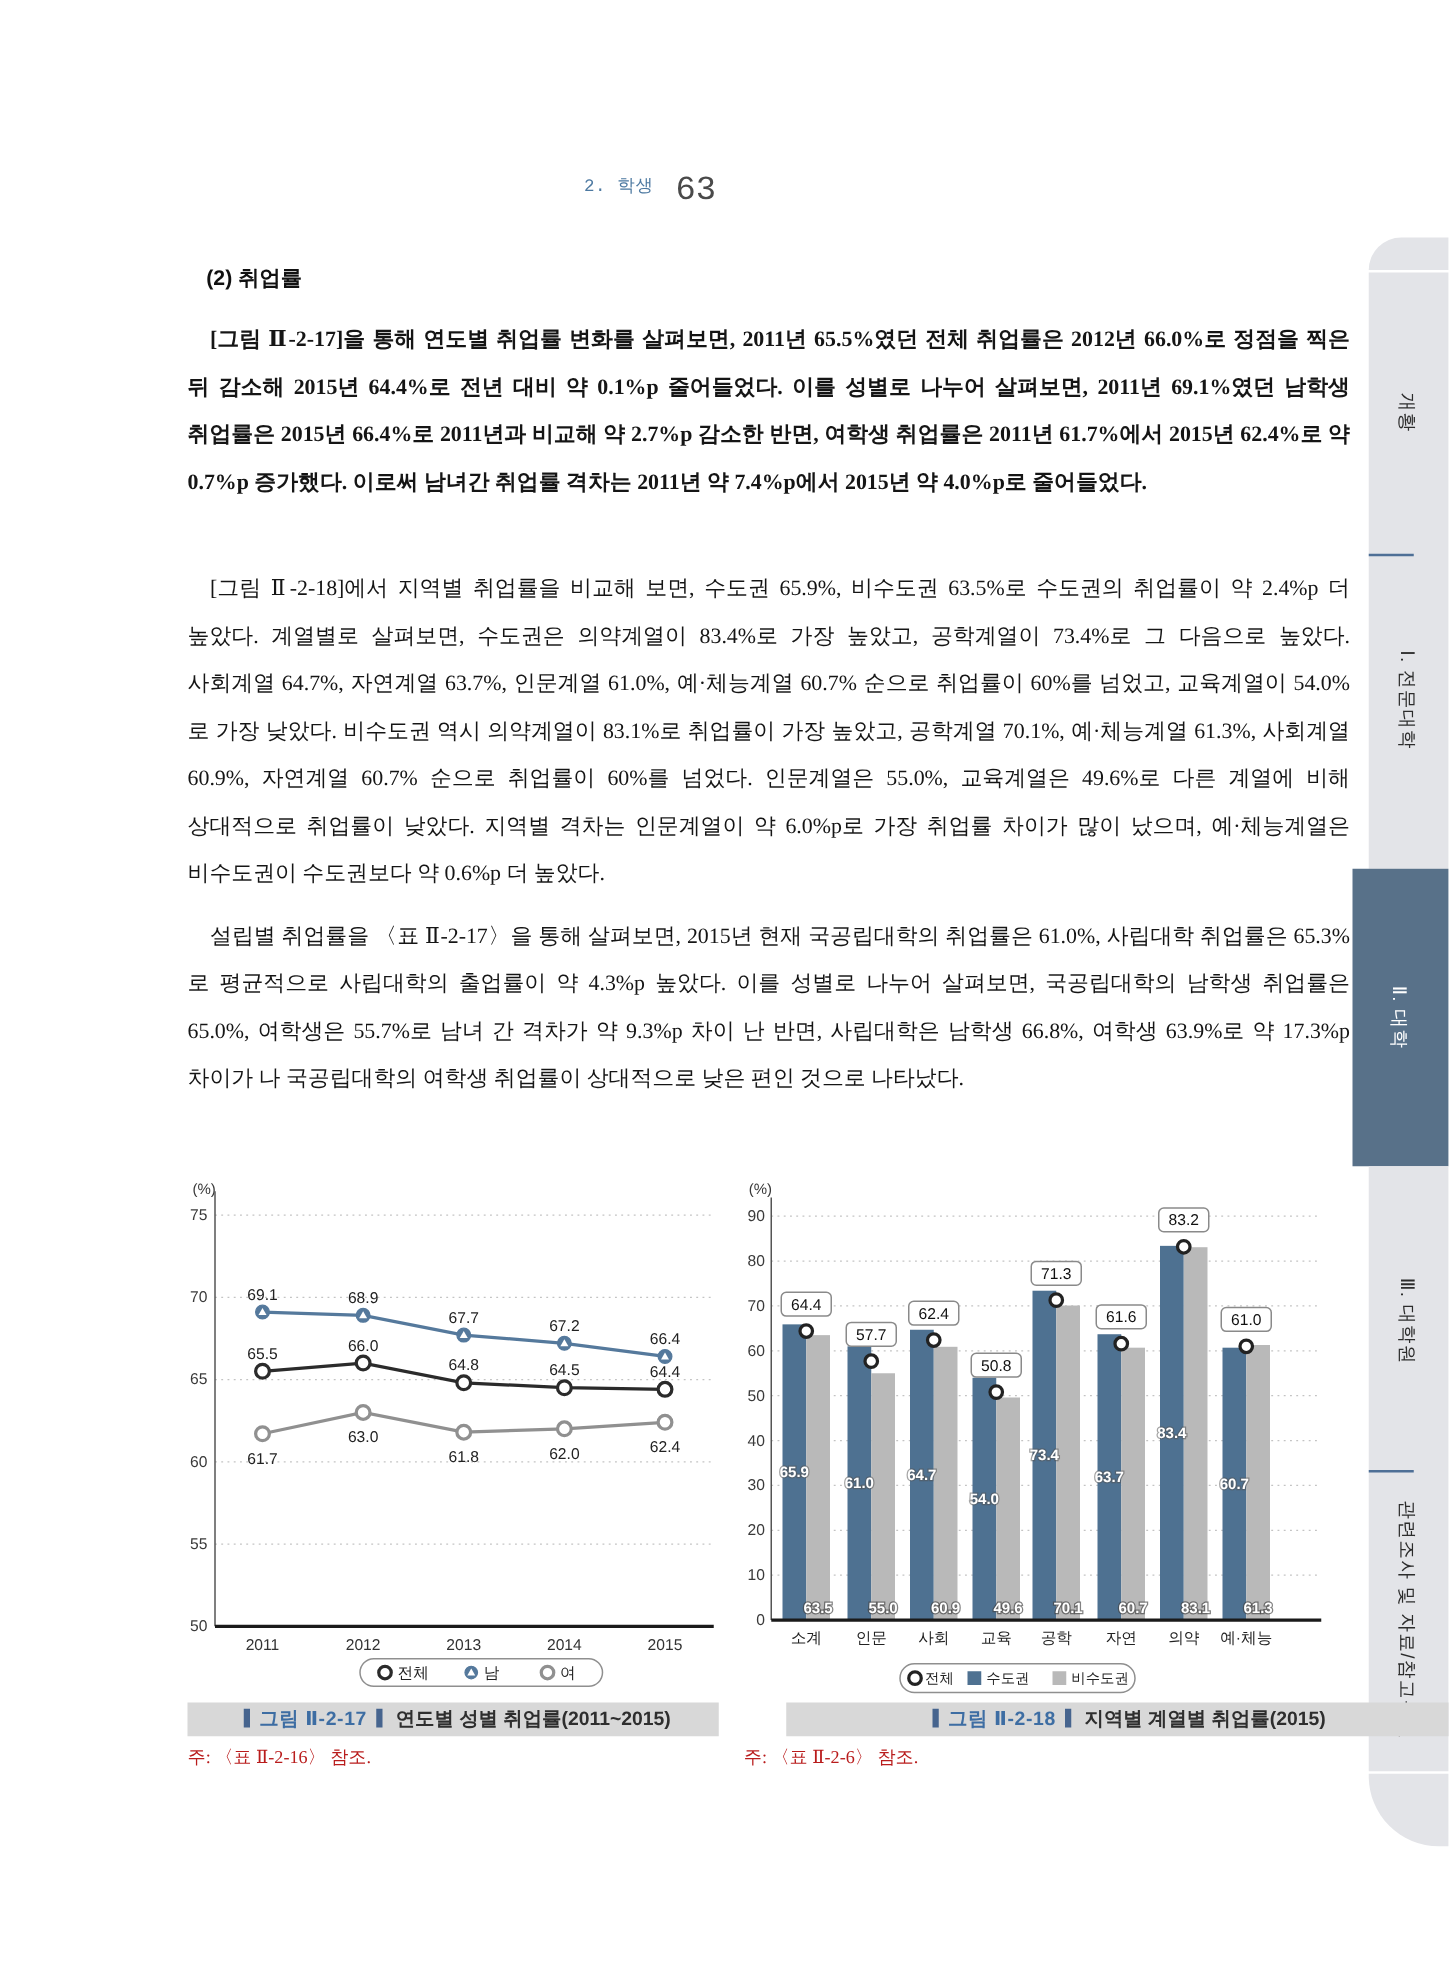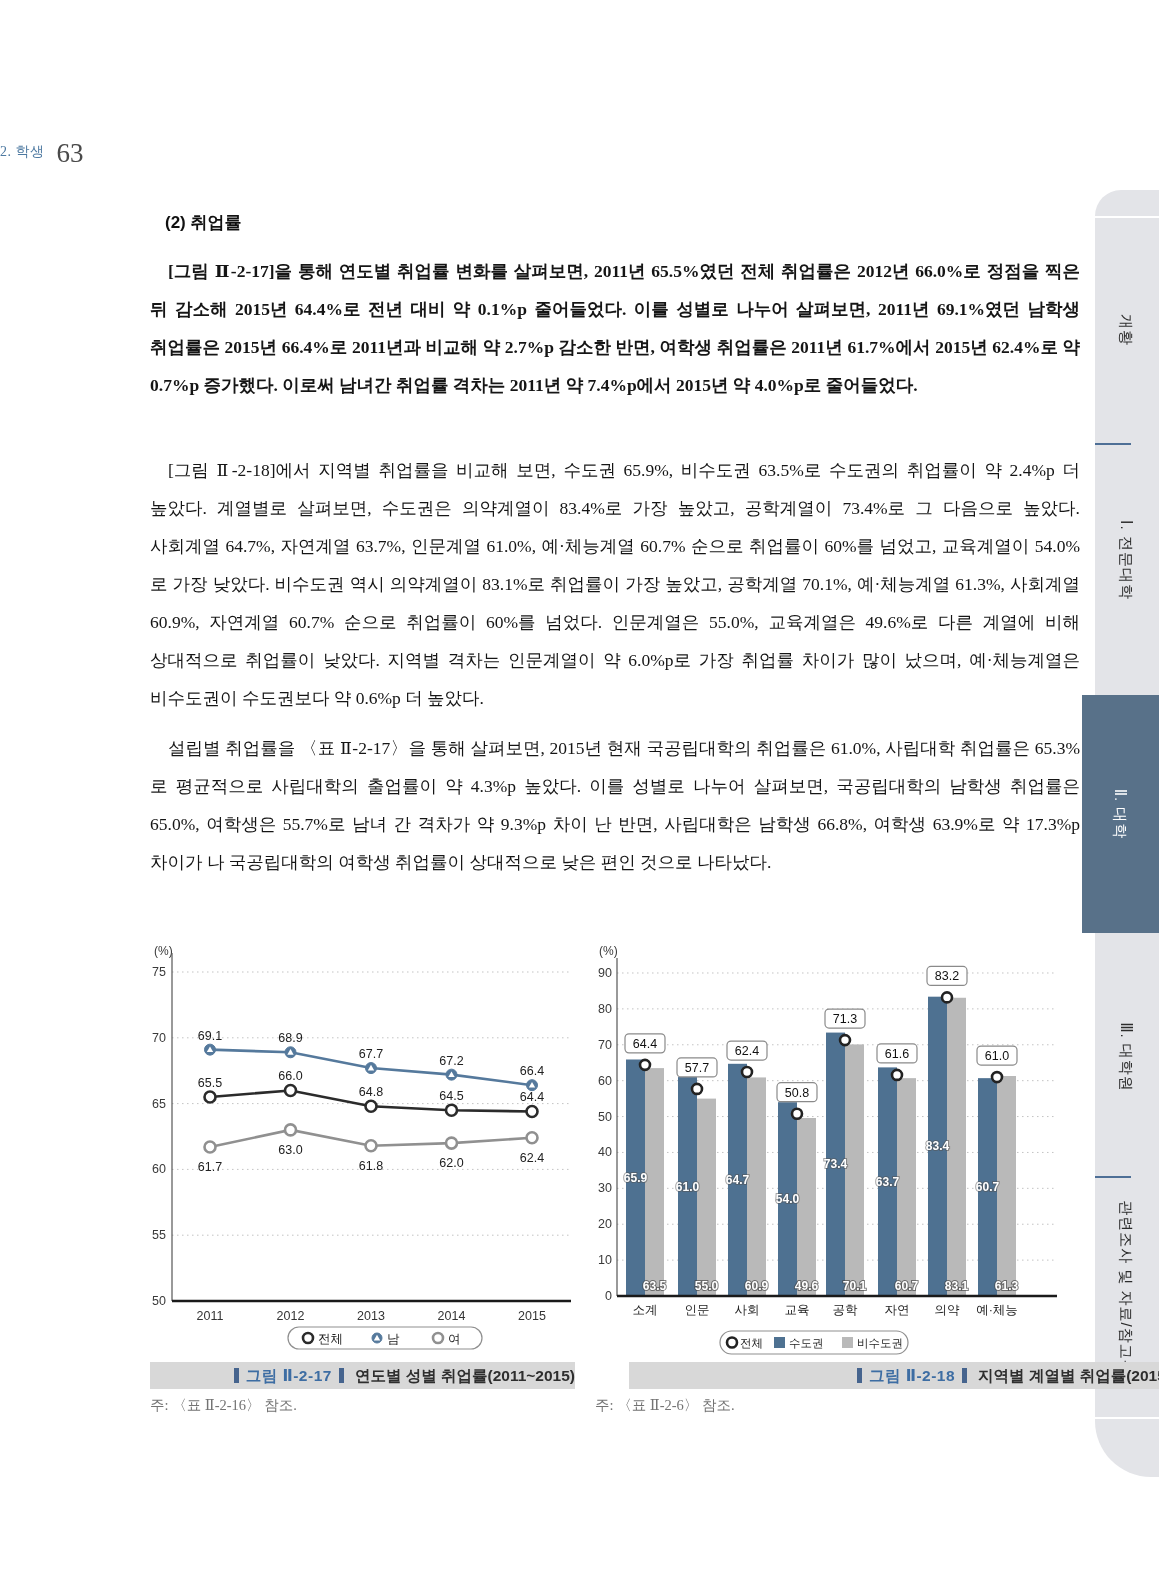--- a/index.html
+++ b/index.html
@@ -1,21 +1,21 @@
 <!DOCTYPE html>
 <html><head>
 <meta charset="utf-8">
 <style>
   html,body{margin:0;padding:0;background:#ffffff;}
   .page{position:relative;width:1159px;height:1571px;background:#fff;overflow:hidden;
         font-family:"Liberation Serif","DejaVu Serif",serif;color:#161616;}
 
   
-  .runhead{position:absolute;top:138px;left:0;width:1040px;text-align:left;
-           font-family:Liberation Serif, serif;}
+  .runhead{position:absolute;top:138px;left:0;width:1040px;text-align:center;
+           font-family:Liberation Mono, monospace;}
   .runhead .sec{color:#4d79a1;font-size:14px;vertical-align:6px;letter-spacing:0.5px;}
   .runhead .pn{color:#4a4a4a;font-size:27px;font-weight:300;margin-left:8px;}
 
   
   .tabcap-top{position:absolute;left:1095px;top:190px;width:64px;height:26px;
               background:#e3e4e8;border-top-left-radius:26px;}
   .tab-light-a{position:absolute;left:1095px;top:218px;width:64px;height:477px;background:#e3e4e8;}
   .tab-dark{position:absolute;left:1082px;top:695px;width:77px;height:238px;background:#587189;}
   .tab-light-b{position:absolute;left:1095px;top:933px;width:64px;height:484px;background:#e3e4e8;}
   .tabcap-bot{position:absolute;left:1095px;top:1419px;width:64px;height:58px;
@@ -30,26 +30,26 @@
   .hd{position:absolute;left:165px;top:211px;font-family:"Liberation Sans","DejaVu Sans",sans-serif;
       font-size:17px;font-weight:700;color:#111;text-align:right;}
   .para{position:absolute;left:150px;width:930px;font-size:17.5px;line-height:38px;
         text-align:justify;text-indent:18px;color:#151515;word-break:keep-all;}
 
   
   .panel{position:absolute;width:470px;height:415px;}
   svg text{font-family:"Liberation Sans","DejaVu Sans",sans-serif;}
 
   
-  .figcap{position:absolute;height:27px;background:#d8d8d8;line-height:27px;text-align:right;
+  .figcap{position:absolute;height:27px;background:#d8d8d8;line-height:27px;text-align:center;
           font-family:"Liberation Sans","DejaVu Sans",sans-serif;font-size:15.5px;font-weight:700;}
   .figcap .bar{display:inline-block;width:5px;height:15px;background:#46648e;vertical-align:-2px;margin:0 7px;}
   .figcap .fno{color:#3d6da3;letter-spacing:0.5px;}
   .figcap .ftl{color:#2e2e2e;margin-left:4px;}
-  .fignote{position:absolute;font-size:14.5px;color:#737373;}
+  .fignote{position:absolute;font-size:14.5px;color:#b91c1c;}
 </style>
 </head>
 <body>
 
 <div class="page">
 
   <div class="runhead">
     <span class="sec">2. 학생</span>
     <span class="pn">63</span>
   </div>

